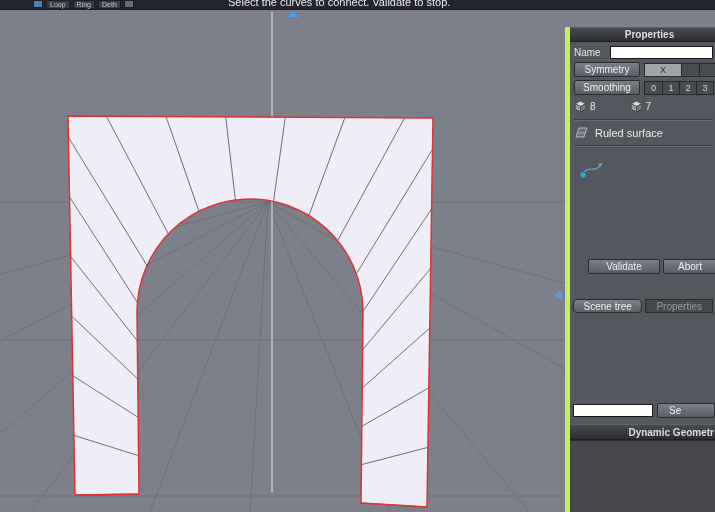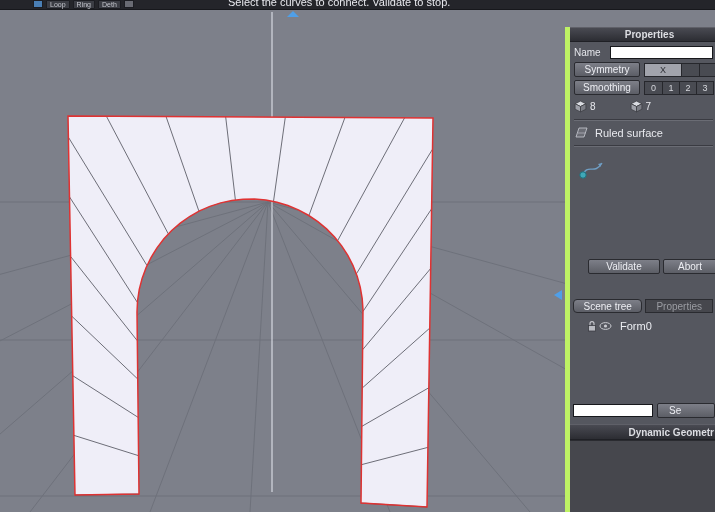--- a/index.html
+++ b/index.html
@@ -249,31 +249,20 @@
     </div>
   </div>
 
 
   <div class="scene">
     <div class="tabs">
       <div class="tab active">Scene tree</div>
       <div class="tab">Properties</div>
     </div>
 
-    <div class="tree-row">
-      <svg class="ticon" width="10" height="12" viewBox="0 0 10 12">
-        <path d="M3,6 V3.6 A2 2 0 0 1 7,3.6 V6" fill="none" stroke="#c9cad0" stroke-width="1.1"></path>
-        <rect x="1.5" y="5.5" width="7" height="5.5" fill="#b9bbc2" stroke="#3a3b41" stroke-width="0.8"></rect>
-      </svg>
-      <svg class="ticon" width="13" height="10" viewBox="0 0 13 10">
-        <ellipse cx="6.5" cy="5" rx="5.5" ry="3.4" fill="none" stroke="#c9cad0" stroke-width="1"></ellipse>
-        <circle cx="6.5" cy="5" r="1.6" fill="#c9cad0"></circle>
-      </svg>
-      <span class="tree-label">Form0</span>
-    </div>
 
     <div class="spacer"></div>
 
     <div class="filter-row">
       <input class="txt filter" value="" style="">
       <button class="btn se">Se</button>
     </div>
   </div>
 
   <div class="sec-hdr dyn">

